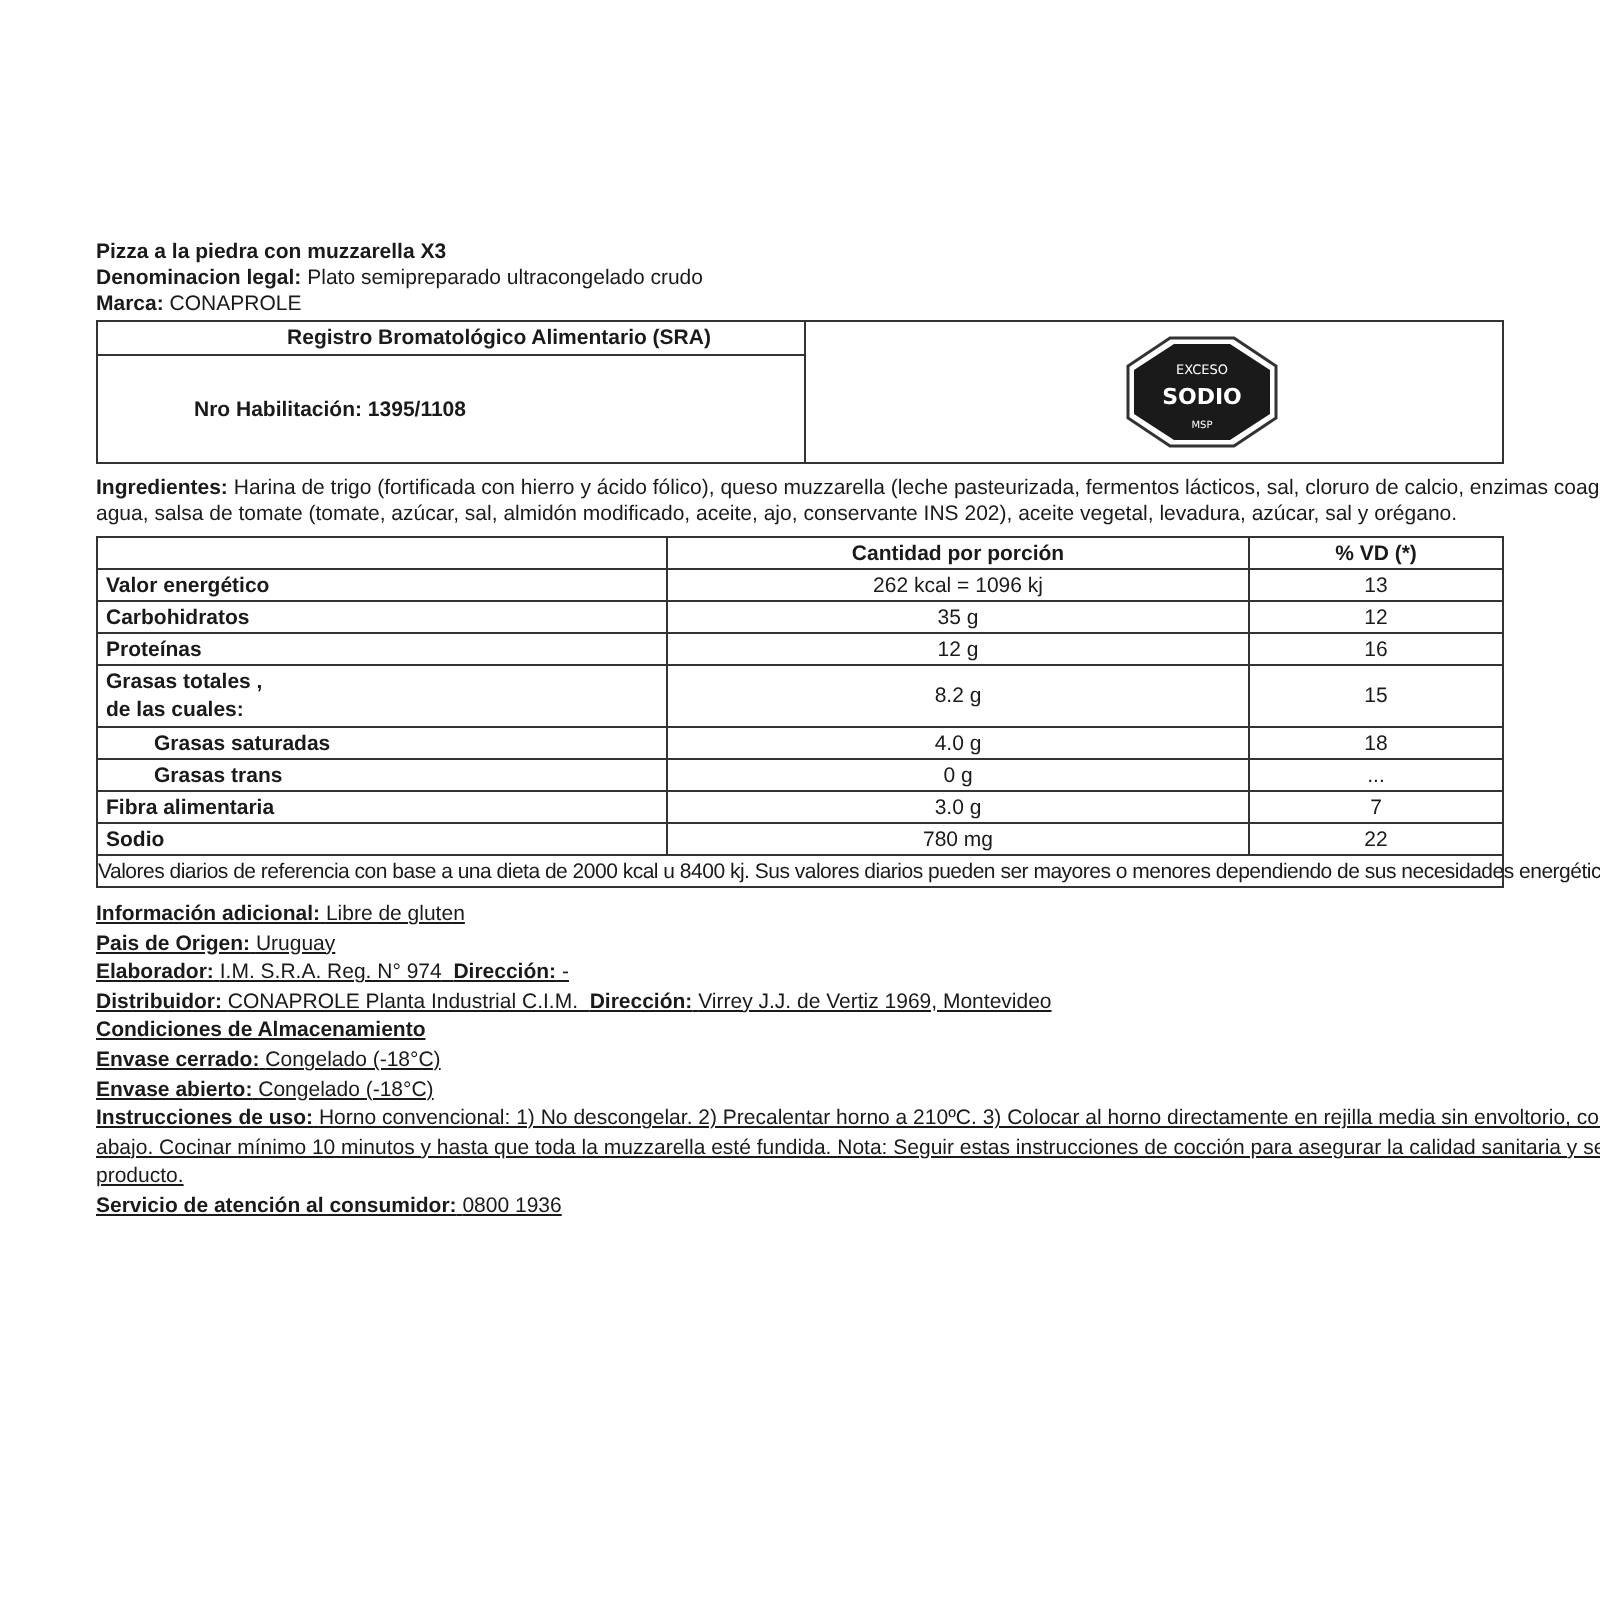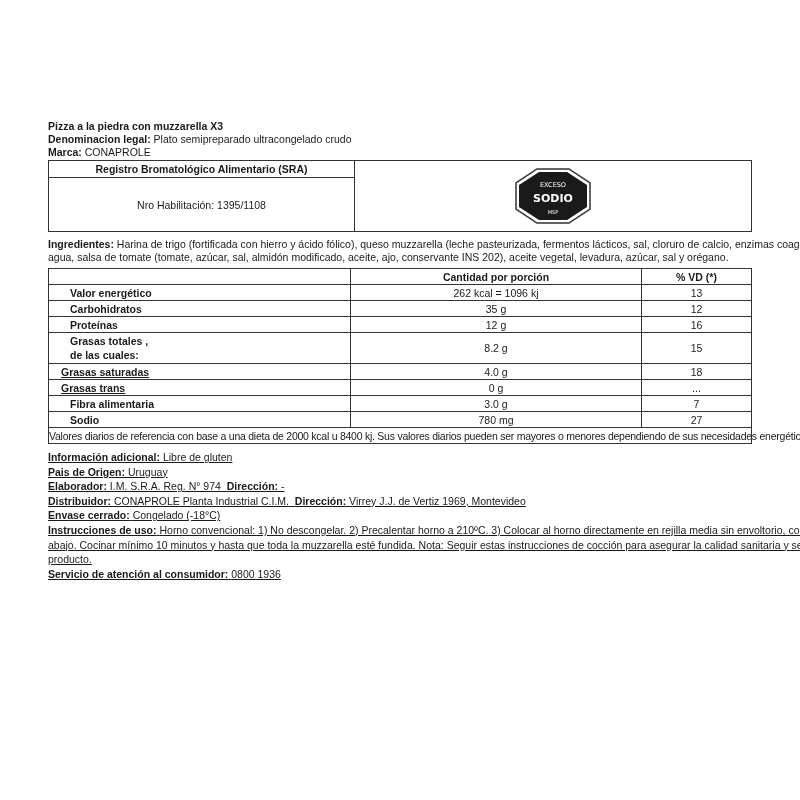--- a/index.html
+++ b/index.html
@@ -9,36 +9,36 @@
     font-size: 10.5px;
   }
   .doc { position: absolute; left: 48px; top: 120px; width: 584px; }
   .line { line-height: 13px; white-space: nowrap; }
   b, .b { font-weight: bold; }
 
   table { border-collapse: collapse; width: 704px; table-layout: fixed; }
   td { border: 1.5px solid #333; padding: 0; font-size: 10.5px; }
 
   .reg-table { margin-top: 1px; }
-  .reg-table td { height: 16px; }
+  .reg-table td { height: 16px; padding-left: 48px; }
   .reg-head { text-align: center; font-weight: bold; }
-  .reg-body { text-align: center; height: 53px !important; }
+  .reg-body { height: 53px !important; font-weight: bold; }
   .seal-cell { text-align: center; vertical-align: middle; border-radius: 12px; }
 
   .seal {
     width: 86px; height: 56px; margin: 0 auto; position: relative;
   }
 
   .nut-table { margin-top: 4px; }
   .nut-table td { height: 15px; line-height: 14px; }
   .nut-title { text-align: center; font-weight: bold; height: 42px !important; line-height: 14px; }
-  .c1 { width: 280px; padding-left: 21px; font-weight: bold; }
+  .c1 { width: 280px; padding-left: 4px; font-weight: bold; }
   .c2 { width: 290px; text-align: center; }
   .c3 { text-align: center; }
-  .indent { padding-left: 12px; text-decoration: underline; }
+  .indent { padding-left: 28px; }
   .tall td { height: 30px; }
   .note { font-size: 10.5px; text-align: center; white-space: nowrap; letter-spacing: -0.25px; }
 
   .after { margin-top: 6px; text-decoration: underline; }
   .after .line { line-height: 14.6px; }
 </style>
 </head>
 <body>
 
 <div class="doc">
@@ -124,21 +124,21 @@
       <td class="c3">...</td>
     </tr>
     <tr>
       <td class="c1">Fibra alimentaria</td>
       <td class="c2">3.0 g</td>
       <td class="c3">7</td>
     </tr>
     <tr>
       <td class="c1">Sodio</td>
       <td class="c2">780 mg</td>
-      <td class="c3">27</td>
+      <td class="c3">22</td>
     </tr>
     <tr>
       <td class="note" colspan="3">Valores diarios de referencia con base a una dieta de 2000 kcal u 8400 kj. Sus valores diarios pueden ser mayores o menores dependiendo de sus necesidades energéticas</td>
     </tr>
   </tbody>
     </table>
 
   <div class="after">
     <div class="line">
       <b>Información adicional:</b>
@@ -153,22 +153,27 @@
       <span>I.M. S.R.A. Reg. N° 974</span>&nbsp;
       <b>Dirección:</b>
       <span>-</span>
     </div>
     <div class="line">
       <b>Distribuidor:</b>
       <span>CONAPROLE Planta Industrial C.I.M.</span>&nbsp;
       <b>Dirección:</b>
       <span>Virrey J.J. de Vertiz 1969, Montevideo</span>
     </div>
+    <div class="line b">Condiciones de Almacenamiento</div>
     <div class="line">
       <b>Envase cerrado:</b>
+      <span>Congelado (-18°C)</span>
+    </div>
+    <div class="line">
+      <b>Envase abierto:</b>
       <span>Congelado (-18°C)</span>
     </div>
     <div class="line">
       <b>Instrucciones de uso:</b>
       <span>Horno convencional: 1) No descongelar. 2) Precalentar horno a 210ºC. 3) Colocar al horno directamente en rejilla media sin envoltorio, con calor de</span>
     </div>
     <div class="line">abajo. Cocinar mínimo 10 minutos y hasta que toda la muzzarella esté fundida. Nota: Seguir estas instrucciones de cocción para asegurar la calidad sanitaria y sensorial del</div>
     <div class="line">producto.</div>
     <div class="line">
       <b>Servicio de atención al consumidor:</b>

